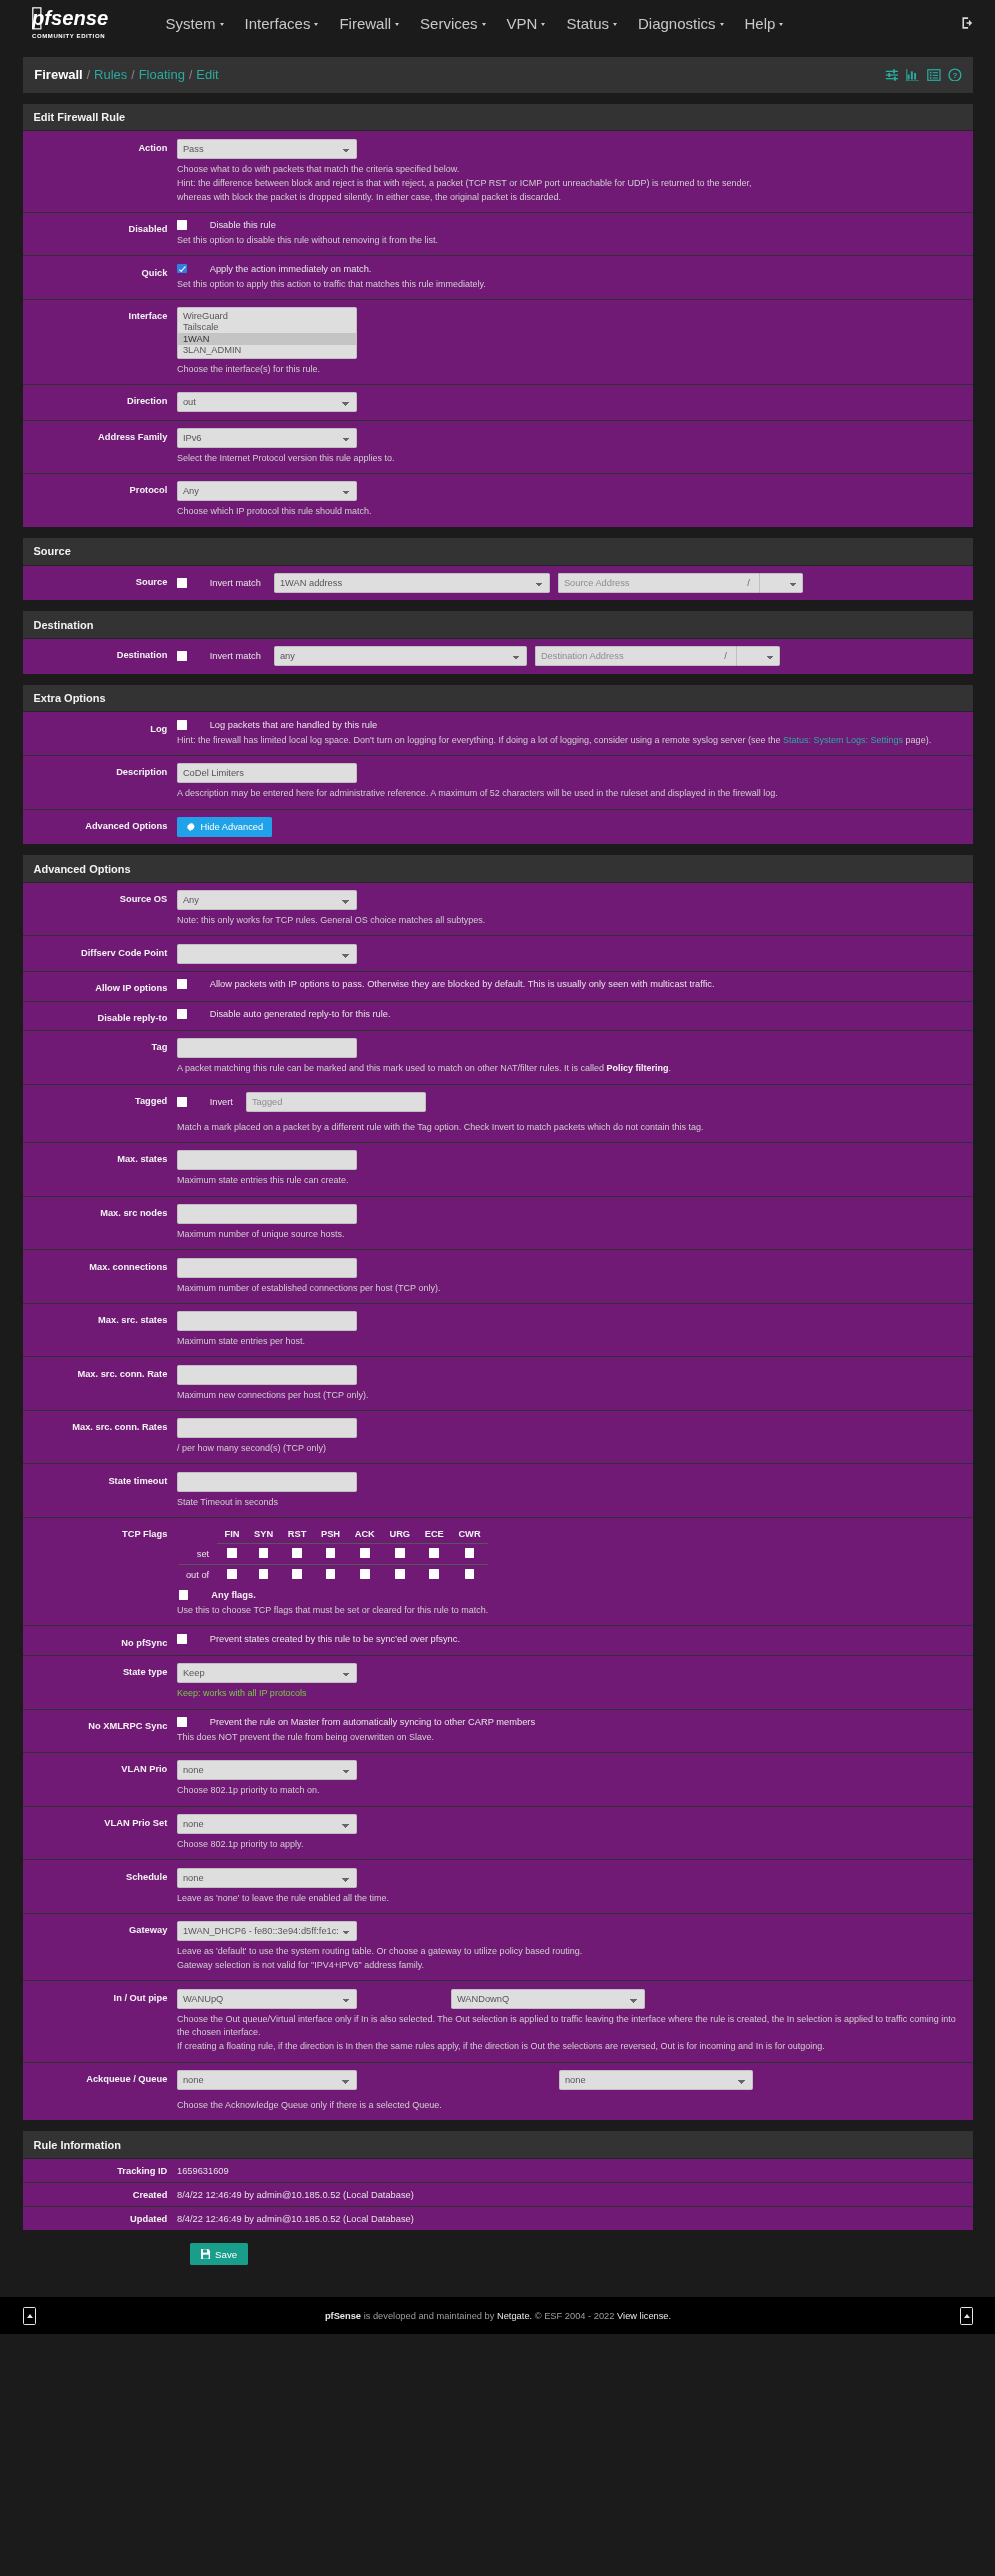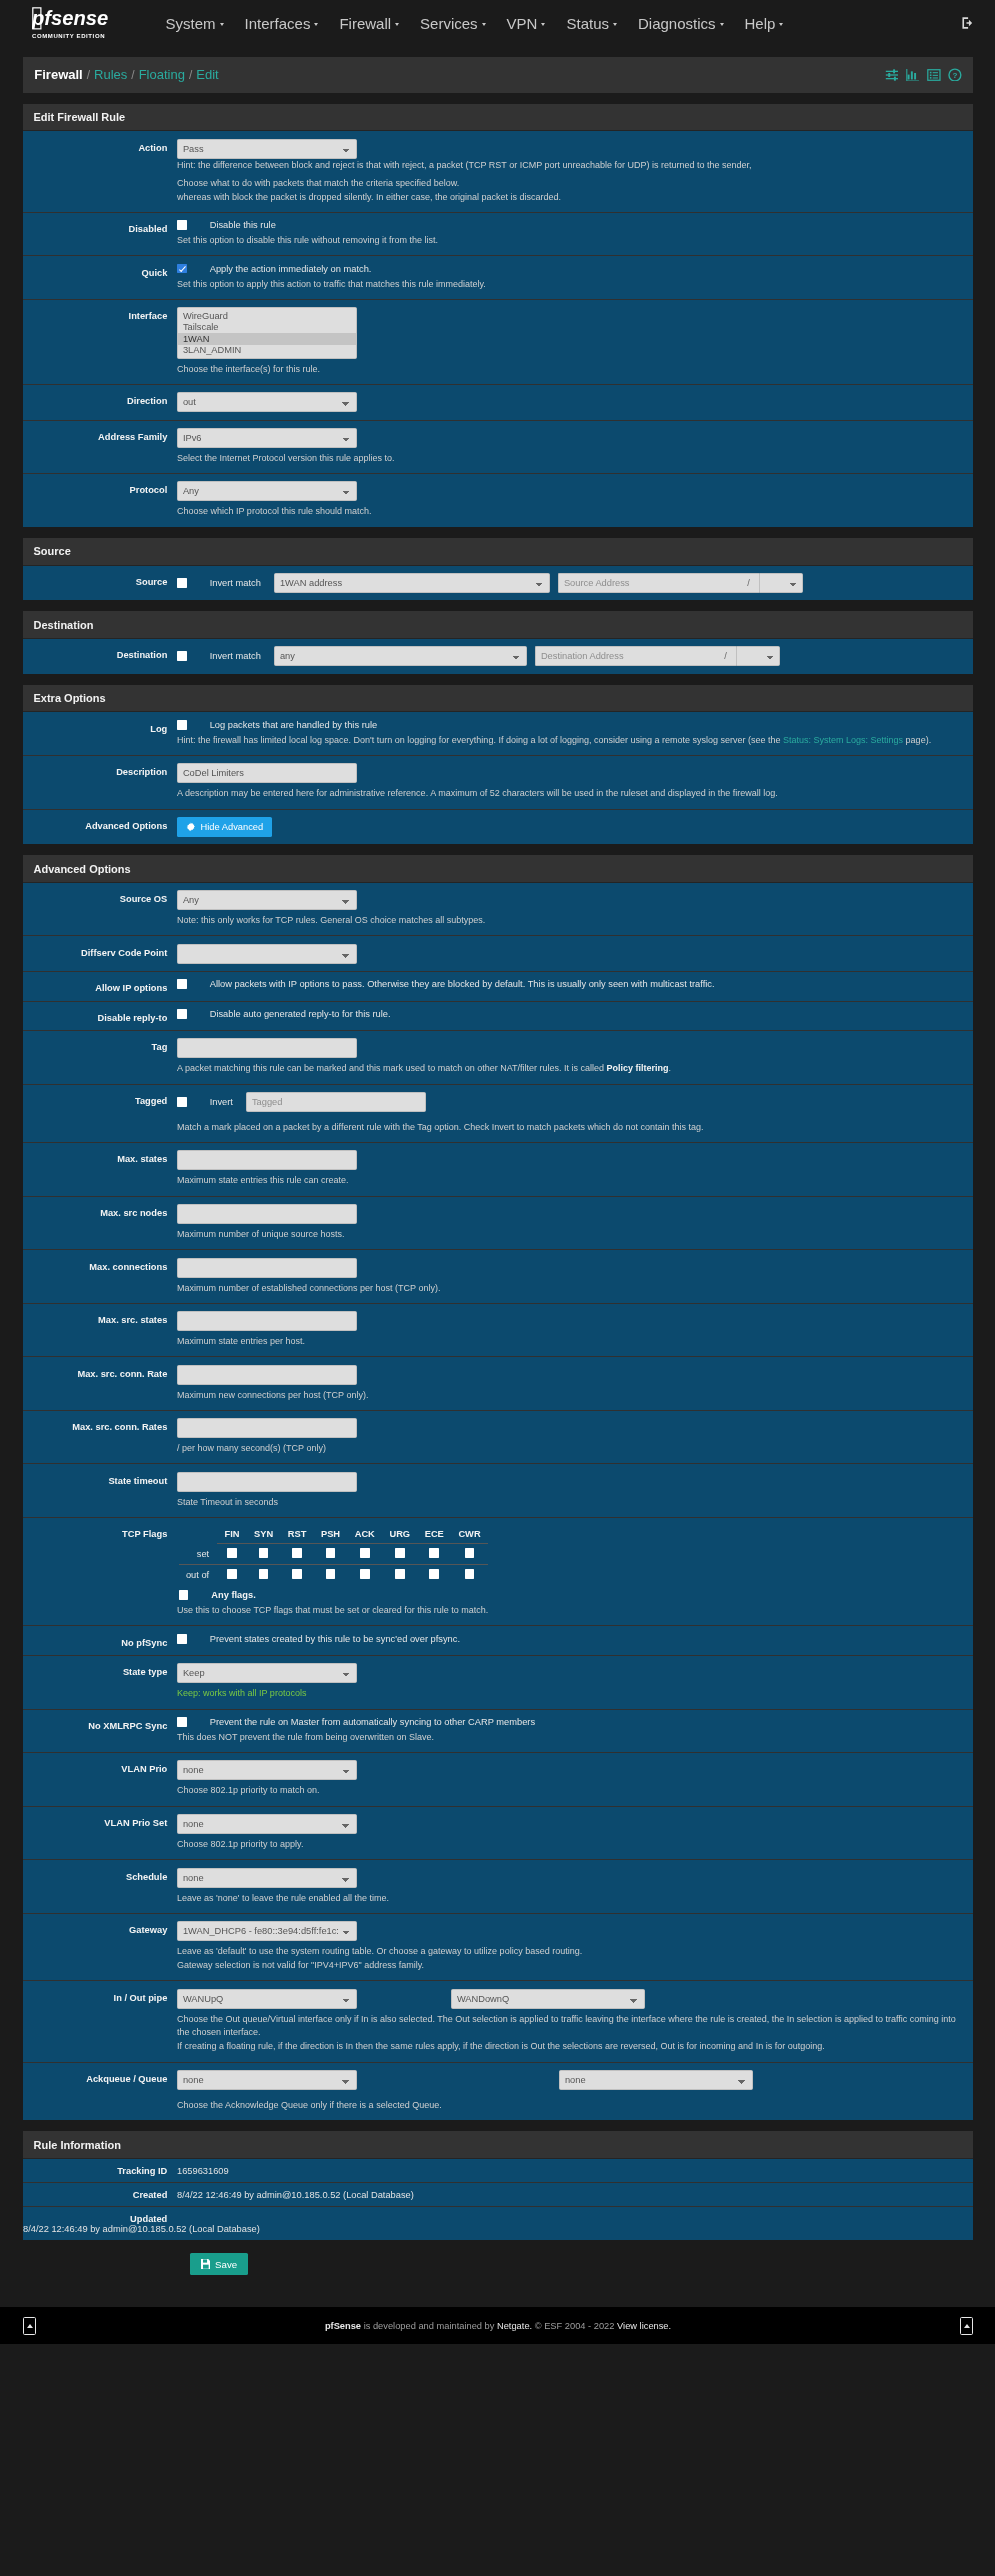--- a/index.html
+++ b/index.html
@@ -62,21 +62,21 @@
   .crumb-icons span { color: #2aab9f; cursor: pointer; line-height: 0; }
 
   
   .panel { margin-top: 11.3px; background: #2f2f2f; }
   .panel-heading {
     background: #333333; color: #f2f2f2;
     font-size: 11px; font-weight: bold;
     padding: 7.3px 10.5px;
     border-bottom: 0.8px solid #242424;
   }
-  .panel-body { background: #0c4a6e; }
+  .panel-body { background: #701a75; }
 
   
   .frow {
     display: flex;
     border-bottom: 0.8px solid #303030;
     padding: 7.3px 0 7.3px 0;
   }
   .frow:last-child { border-bottom: none; }
   .flabel {
     width: 154px; min-width: 154px;
@@ -198,21 +198,21 @@
   }
   .flagtable thead th { font-weight: bold; }
   .flagtable th.rowhdr {
     text-align: right; font-weight: normal; color: #e6e6e6; padding-right: 8px;
   }
   .flagtable tr:first-child th { border-top: none; }
   .anyflags { margin-top: 5.7px; margin-left: 1.6px; }
 
   
   .inforow { display: flex; border-bottom: 0.8px solid #303030; padding: 6.5px 0; }
-  .inforow:last-child { border-bottom: none; flex-direction: column; }
+  .inforow:last-child { border-bottom: none; }
   .infolabel {
     width: 154px; min-width: 154px; text-align: right;
     padding-right: 9.7px; color: #f4f4f4; font-size: 9.3px; font-weight: bold;
   }
   .infoval { color: #e3e3e3; font-size: 9.3px; }
 
   
   .save-area { padding: 13px 0 32px 167px; }
 
   
@@ -325,22 +325,22 @@
   <div class="panel">
     <div class="panel-heading">Edit Firewall Rule</div>
     <div class="panel-body">
 
       <div class="frow">
         <div class="flabel"><span class="link">Action</span></div>
         <div class="fctrl">
           <select class="ctl w-wide">
             <option>Pass</option>
           </select>
+          <div class="help">Choose what to do with packets that match the criteria specified below.</div>
           <div class="help" style="margin-top:0">Hint: the difference between block and reject is that with reject, a packet (TCP RST or ICMP port unreachable for UDP) is returned to the sender,</div>
-          <div class="help">Choose what to do with packets that match the criteria specified below.</div>
           <div class="help" style="margin-top:0">whereas with block the packet is dropped silently. In either case, the original packet is discarded.</div>
         </div>
       </div>
 
       <div class="frow">
         <div class="flabel"><span>Disabled</span></div>
         <div class="fctrl">
           <div class="cbrow">
             <input type="checkbox" class="cb" style="">
             <span class="cblabel">Disable this rule</span>

